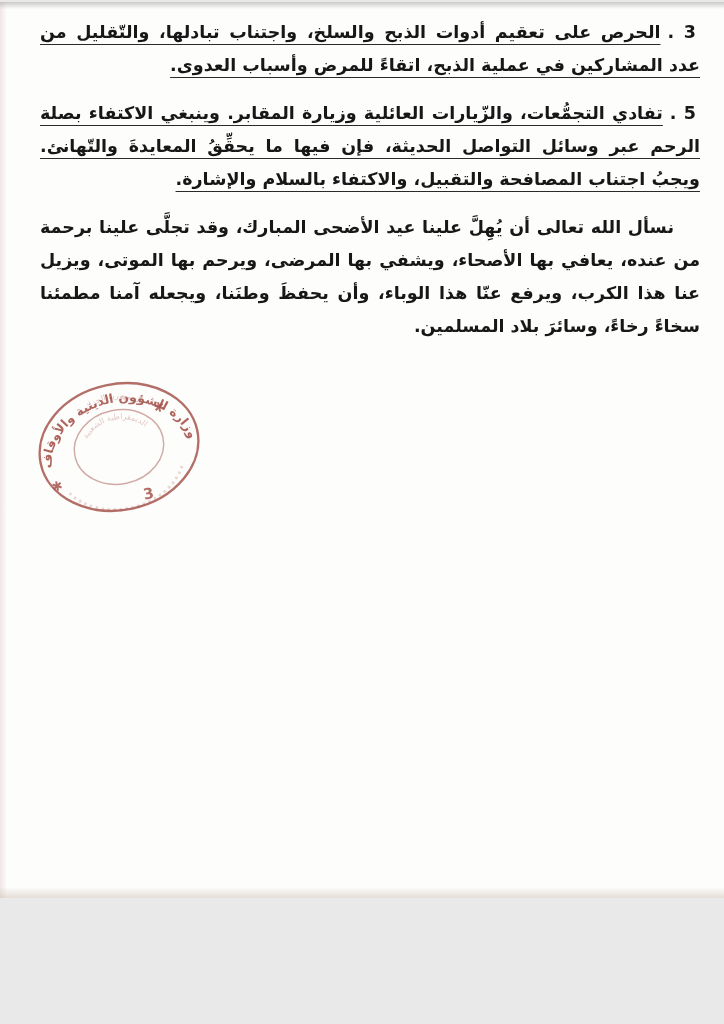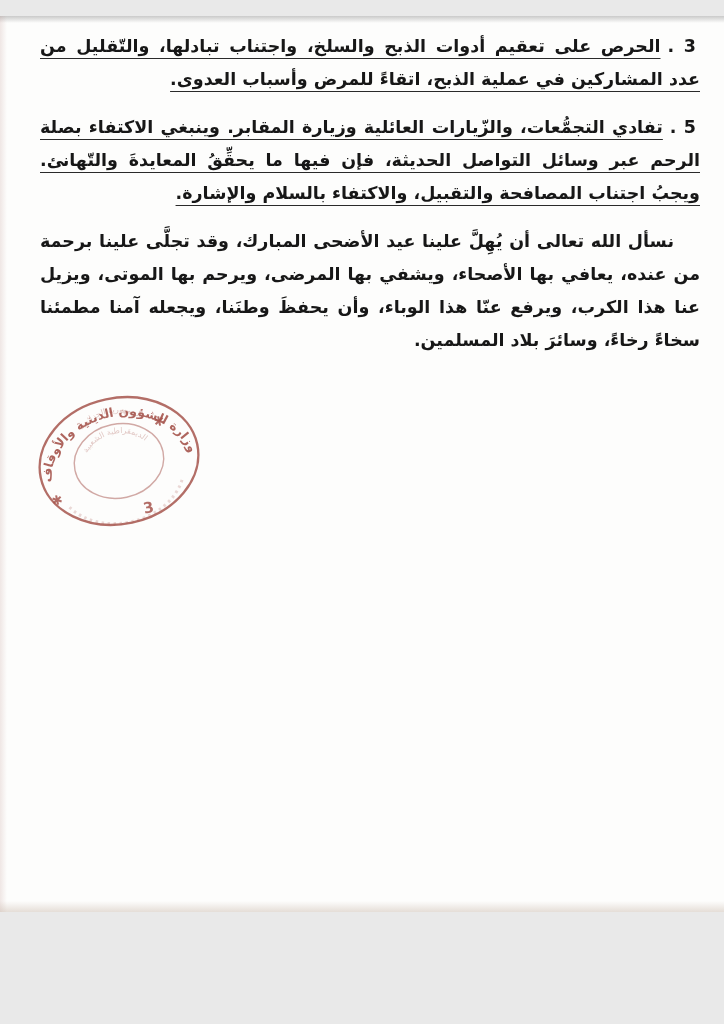--- a/index.html
+++ b/index.html
@@ -1,20 +1,20 @@
 <!DOCTYPE html>
 <html lang="ar" style="--stamp-ink: #9a3e35; --wm-ink: #c6cbce;"><head>
 <meta charset="utf-8">
 <style>
   * { margin:0; padding:0; box-sizing:border-box; }
   html,body { background:#e9e9e9; }
   body { font-family:"DejaVu Sans","Liberation Sans",sans-serif; }
 
   .page {
-    position:relative; width:724px; height:896px; margin:16px auto;
+    position:relative; width:724px; height:896px; margin:2px auto;
     background:#fdfdfc; overflow:hidden;text-decoration:underline;
   }
 
   
   .edge-top   { position:absolute; top:0; left:0; right:0; height:7px;
                 background:linear-gradient(to bottom, rgba(160,160,160,.55), rgba(160,160,160,0)); }
   .edge-left  { position:absolute; top:0; bottom:0; left:0; width:7px;
                 background:linear-gradient(to right, rgba(190,150,145,.22), rgba(190,150,145,0)); }
   .edge-bottom{ position:absolute; bottom:0; left:0; right:0; height:11px;
                 background:linear-gradient(to top, rgba(205,190,178,.5), rgba(205,190,178,0)); }

